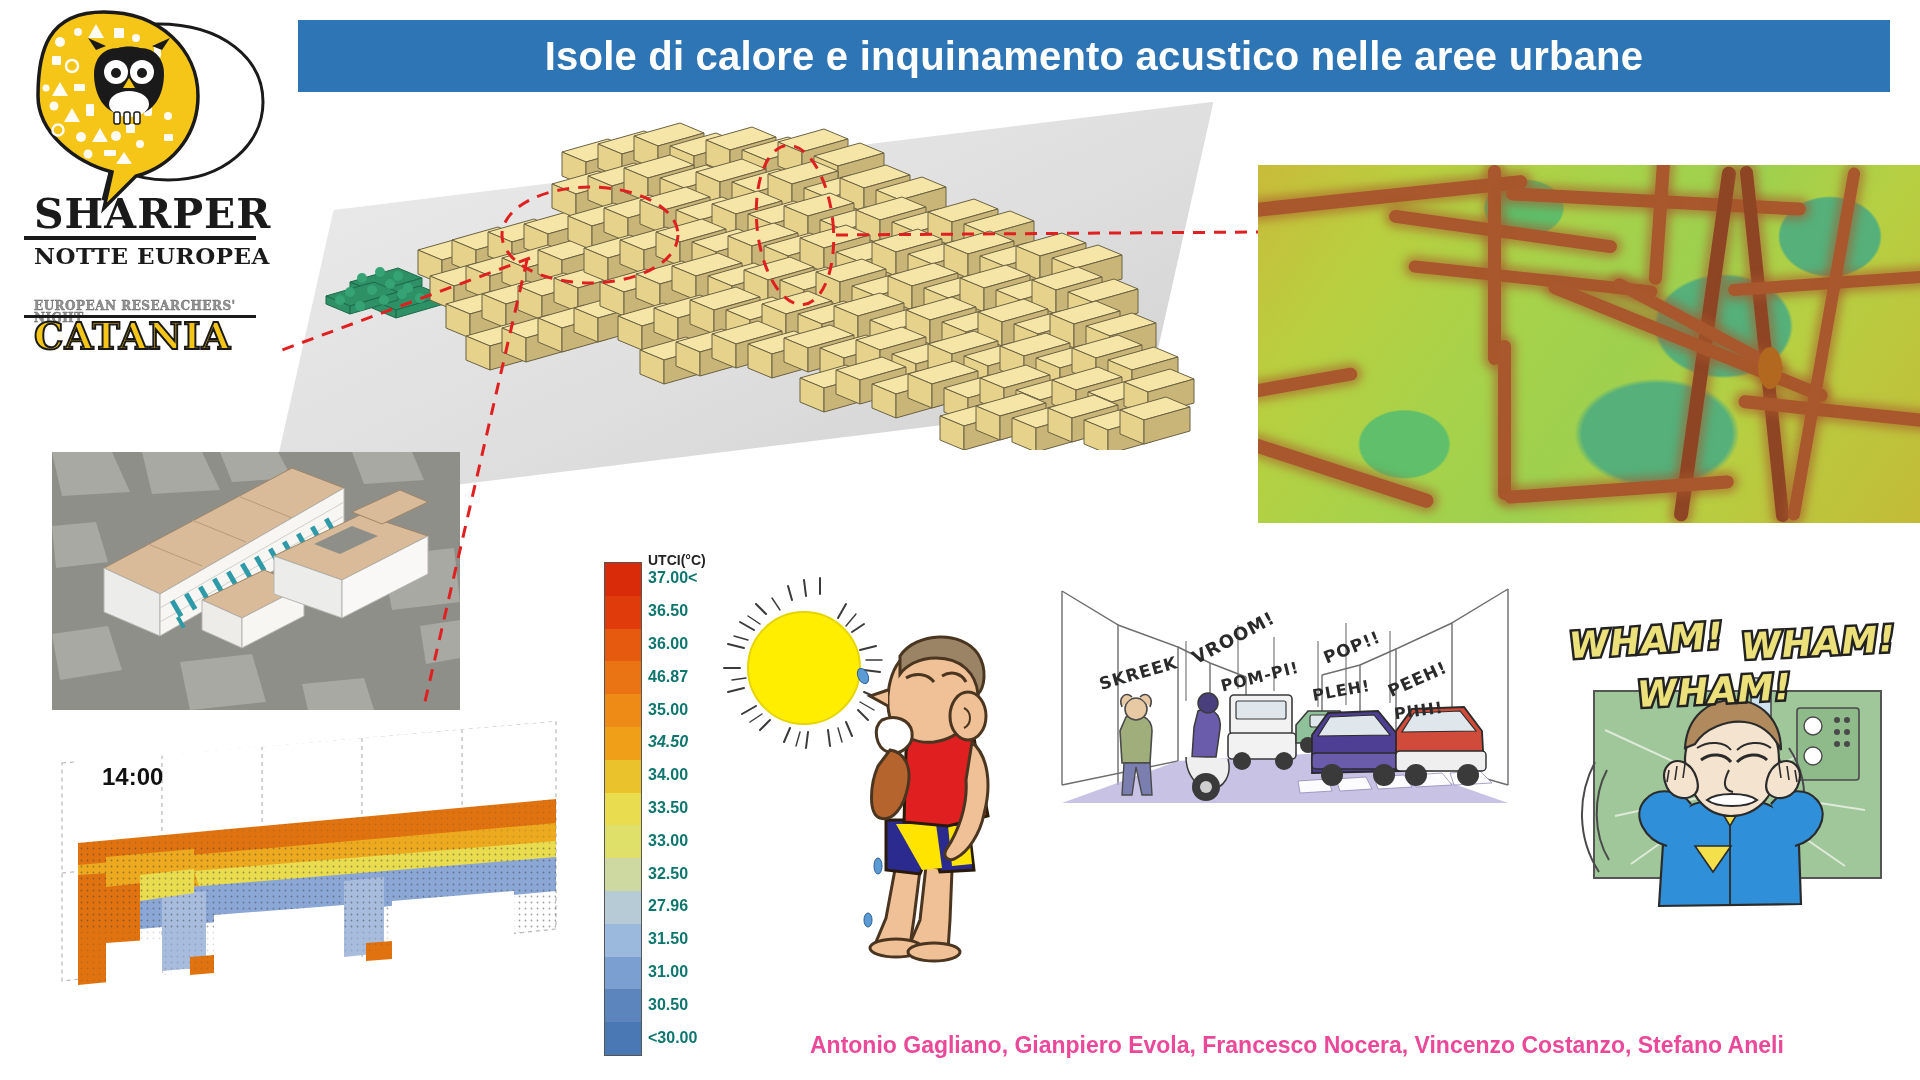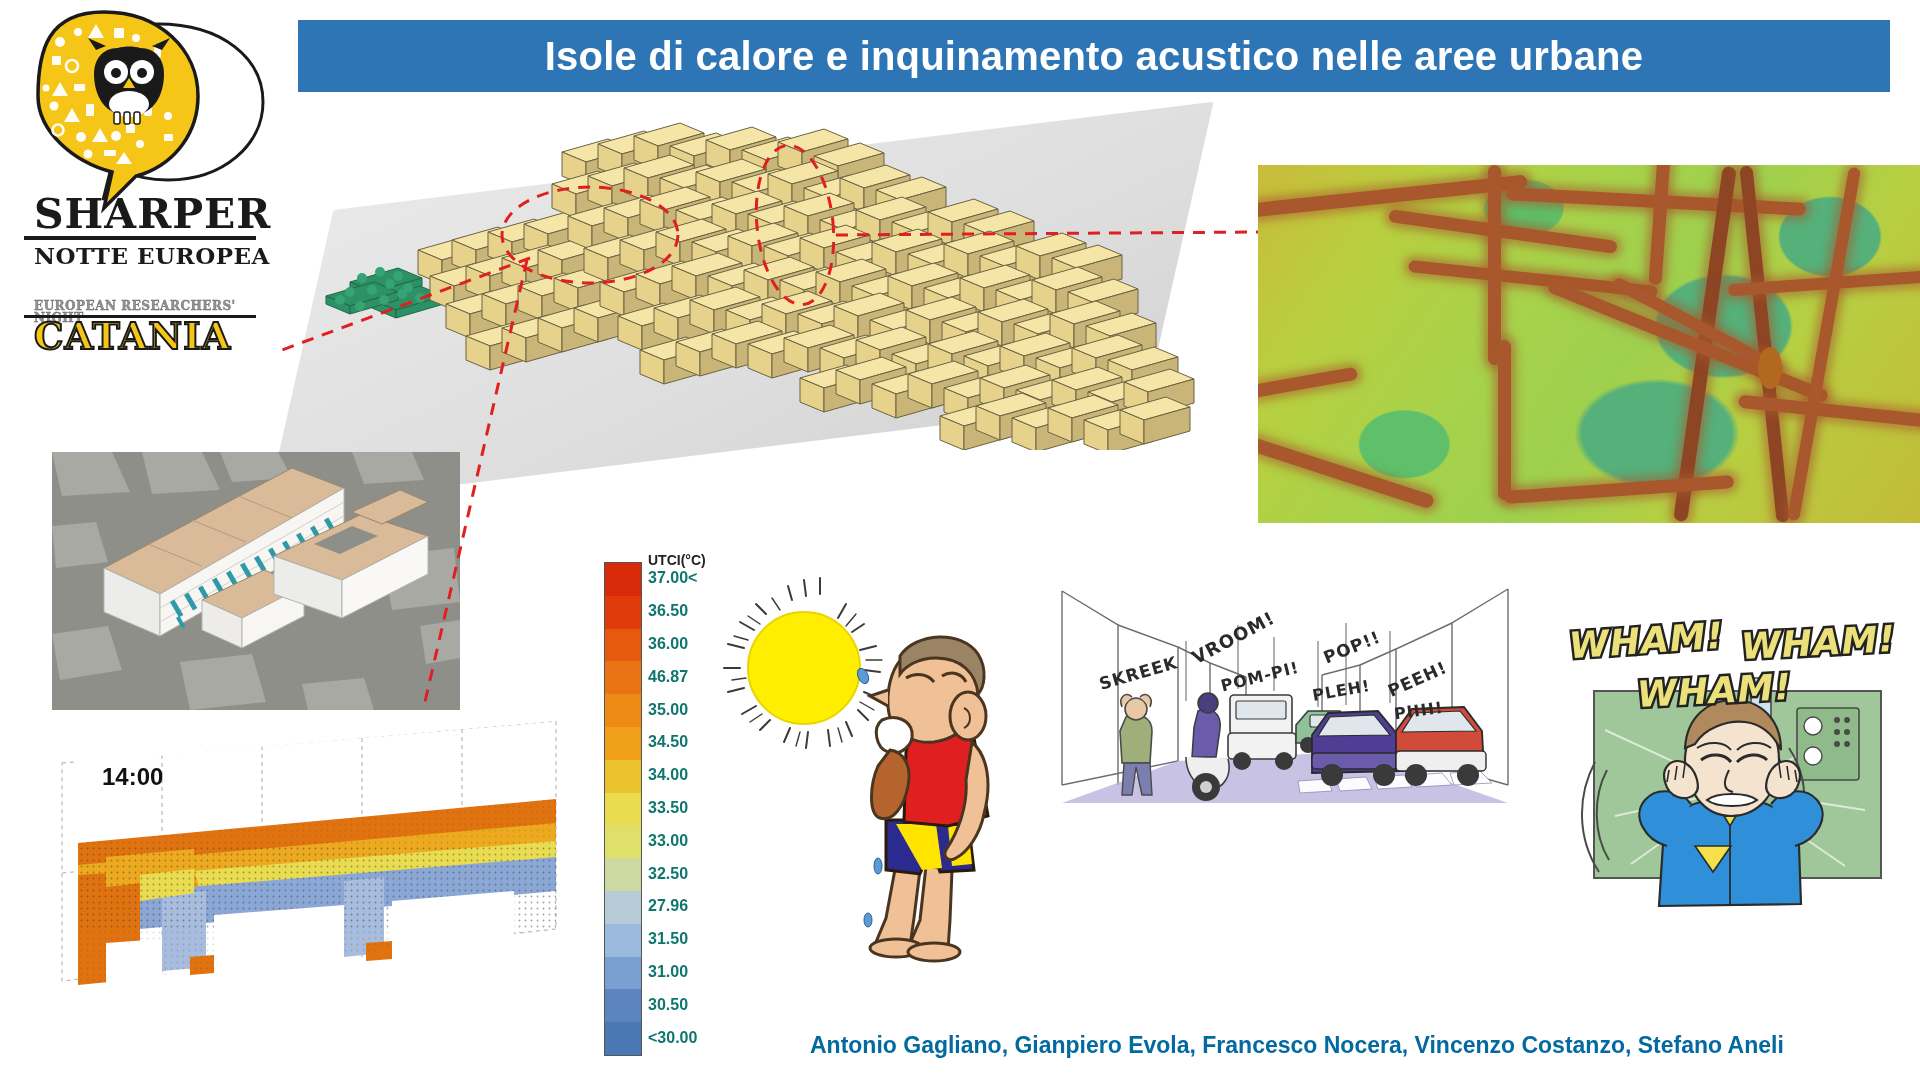--- a/index.html
+++ b/index.html
@@ -115,21 +115,21 @@
   }
   #wham-panel{position:absolute;left:48px;top:70px;width:285px;height:185px;background:#9fc79a;
     border:2px solid #555;}
 
   
   svg.overlay{position:absolute;left:0;top:0;width:1920px;height:1080px;pointer-events:none;}
 
   
   #authors{
     left:810px;top:1032px;width:1100px;
-    font-size:23px;font-weight:bold;color:#0369a1;white-space:nowrap;
+    font-size:23px;font-weight:bold;color:#ec4899;white-space:nowrap;
     font-family:"Liberation Sans", sans-serif;
   }
 </style>
 </head>
 <body>
 
 <div class="abs" id="title-banner">
   <span id="title-text">Isole di calore e inquinamento acustico nelle aree urbane</span>
 </div>
 
@@ -510,21 +510,21 @@
       <div class="utci-cell" style="background: rgb(123, 159, 208); height: 32.8px;"></div>
       <div class="utci-cell" style="background: rgb(92, 132, 189); height: 32.8px;"></div>
       <div class="utci-cell" style="background: rgb(74, 120, 180); height: 32.8px;"></div>
     </div>
   <div id="utci-labels">
       <div class="utci-label" style="top: 17.4px;">37.00&lt;</div>
       <div class="utci-label" style="top: 50.2px;">36.50</div>
       <div class="utci-label" style="top: 83px;">36.00</div>
       <div class="utci-label" style="top: 115.8px;">46.87</div>
       <div class="utci-label" style="top: 148.6px;">35.00</div>
-      <div class="utci-label" style="top: 181.4px;">34.50</div>
+      <div class="utci-label" style="top: 181.4px; font-style: italic;">34.50</div>
       <div class="utci-label" style="top: 214.2px;">34.00</div>
       <div class="utci-label" style="top: 247px;">33.50</div>
       <div class="utci-label" style="top: 279.8px;">33.00</div>
       <div class="utci-label" style="top: 312.6px;">32.50</div>
       <div class="utci-label" style="top: 345.4px;">27.96</div>
       <div class="utci-label" style="top: 378.2px;">31.50</div>
       <div class="utci-label" style="top: 411px;">31.00</div>
       <div class="utci-label" style="top: 443.8px;">30.50</div>
       <div class="utci-label" style="top: 476.6px;">&lt;30.00</div>
     </div>

